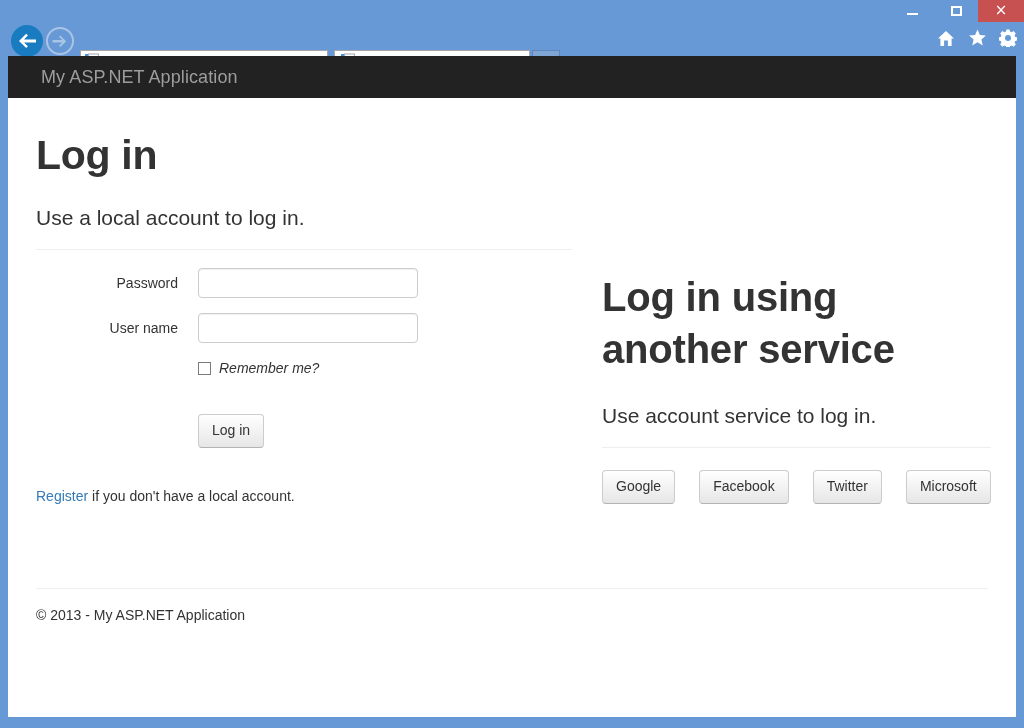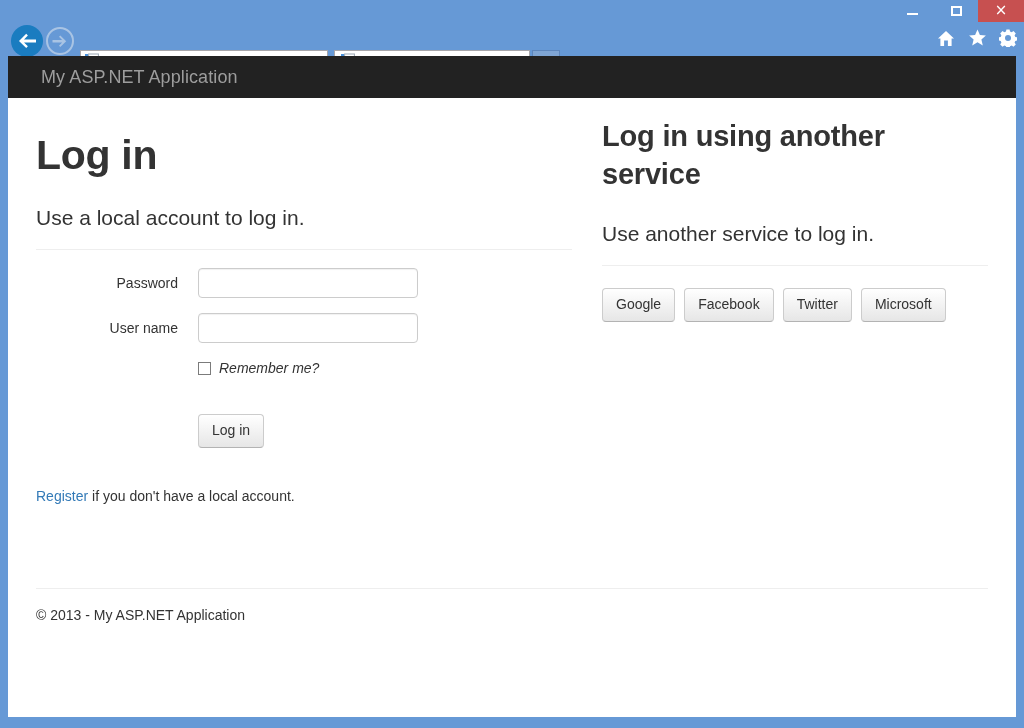--- a/index.html
+++ b/index.html
@@ -205,21 +205,21 @@
 
   #content-container {
     width: 952px;
     margin: 0 auto;
     padding-top: 19px;
     position: relative;
   }
 
   #login-columns {
     display: flex;
-    align-items: flex-start;
+    align-items: flex-end;
   }
 
   #local-login-column {
     width: 551px;
     flex: 0 0 551px;
     padding-right: 15px;
   }
   #external-login-column {
     flex: 1 1 auto;
     padding-left: 15px;
@@ -227,21 +227,21 @@
 
   h1.page-heading {
     font-size: 41px;
     font-weight: bold;
     color: #333333;
     margin: 16px 0 0 0;
     line-height: 1.1;
     letter-spacing: -0.3px;
   }
   h2.section-heading {
-    font-size: 29px;
+    font-size: 40px;
     font-weight: bold;
     color: #333333;
     margin: 0 0 0 0;
     line-height: 1.32;
     letter-spacing: -0.2px;
   }
   h4.sub-heading {
     font-size: 21px;
     font-weight: normal;
     color: #333333;
@@ -323,21 +323,21 @@
     color: #333333;
   }
   a.link {
     color: #337ab7;
     text-decoration: none;
   }
 
   #external-buttons {
     margin-top: 22px;
     display: flex;
-    gap: 9px;
+    gap: 24px;
   }
 
   #site-footer-rule {
     border: none;
     border-top: 1px solid #eeeeee;
     margin: 84px 0 0 0;
   }
   #site-footer {
     margin-top: 18px;
     font-size: 14px;
@@ -489,21 +489,21 @@
                 </div>
               </div>
 
             </div>
 
             <p id="register-paragraph"><a class="link" href="#">Register</a><span> if you don't have a local account.</span></p>
           </div>
 
           <div id="external-login-column">
             <h2 class="section-heading">Log in using another service</h2>
-            <h4 class="sub-heading">Use another service to log in.</h4>
+            <h4 class="sub-heading">Use account service to log in.</h4>
             <hr class="rule">
 
             <div id="external-buttons">
               <button class="btn-default">Google</button>
               <button class="btn-default">Facebook</button>
               <button class="btn-default">Twitter</button>
               <button class="btn-default">Microsoft</button>
             </div>
           </div>
 

